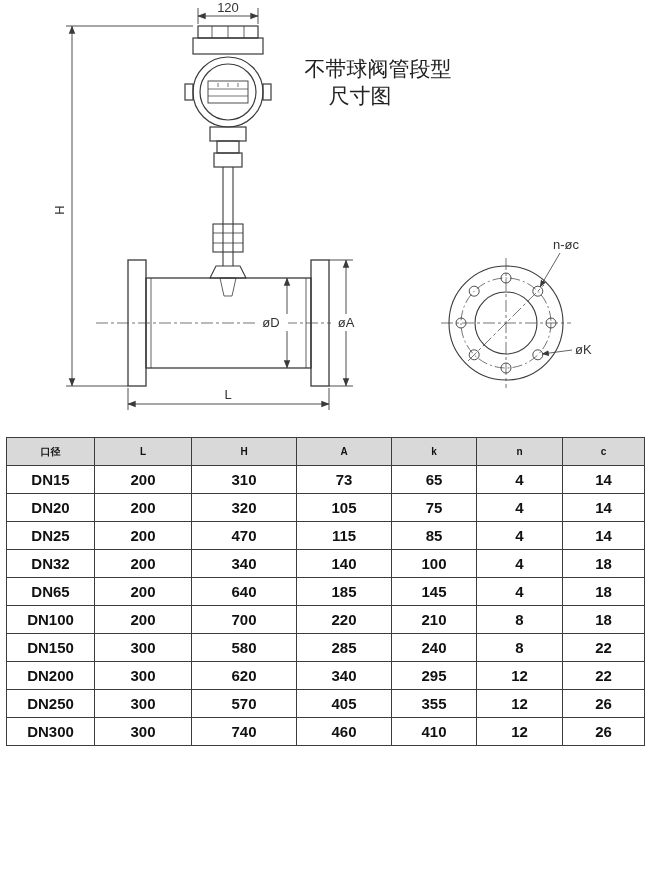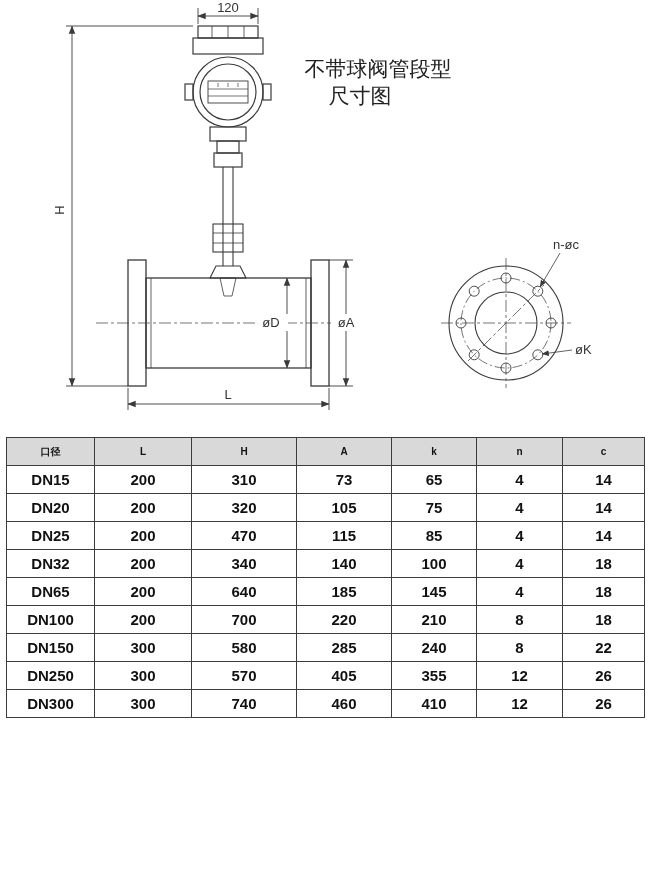--- a/index.html
+++ b/index.html
@@ -213,20 +213,29 @@
         <tr>
           <td>DN150</td>
           <td>300</td>
           <td>580</td>
           <td>285</td>
           <td>240</td>
           <td>8</td>
           <td>22</td>
         </tr>
         <tr>
+          <td>DN200</td>
+          <td>300</td>
+          <td>620</td>
+          <td>340</td>
+          <td>295</td>
+          <td>12</td>
+          <td>22</td>
+        </tr>
+        <tr>
           <td>DN250</td>
           <td>300</td>
           <td>570</td>
           <td>405</td>
           <td>355</td>
           <td>12</td>
           <td>26</td>
         </tr>
         <tr>
           <td>DN300</td>

